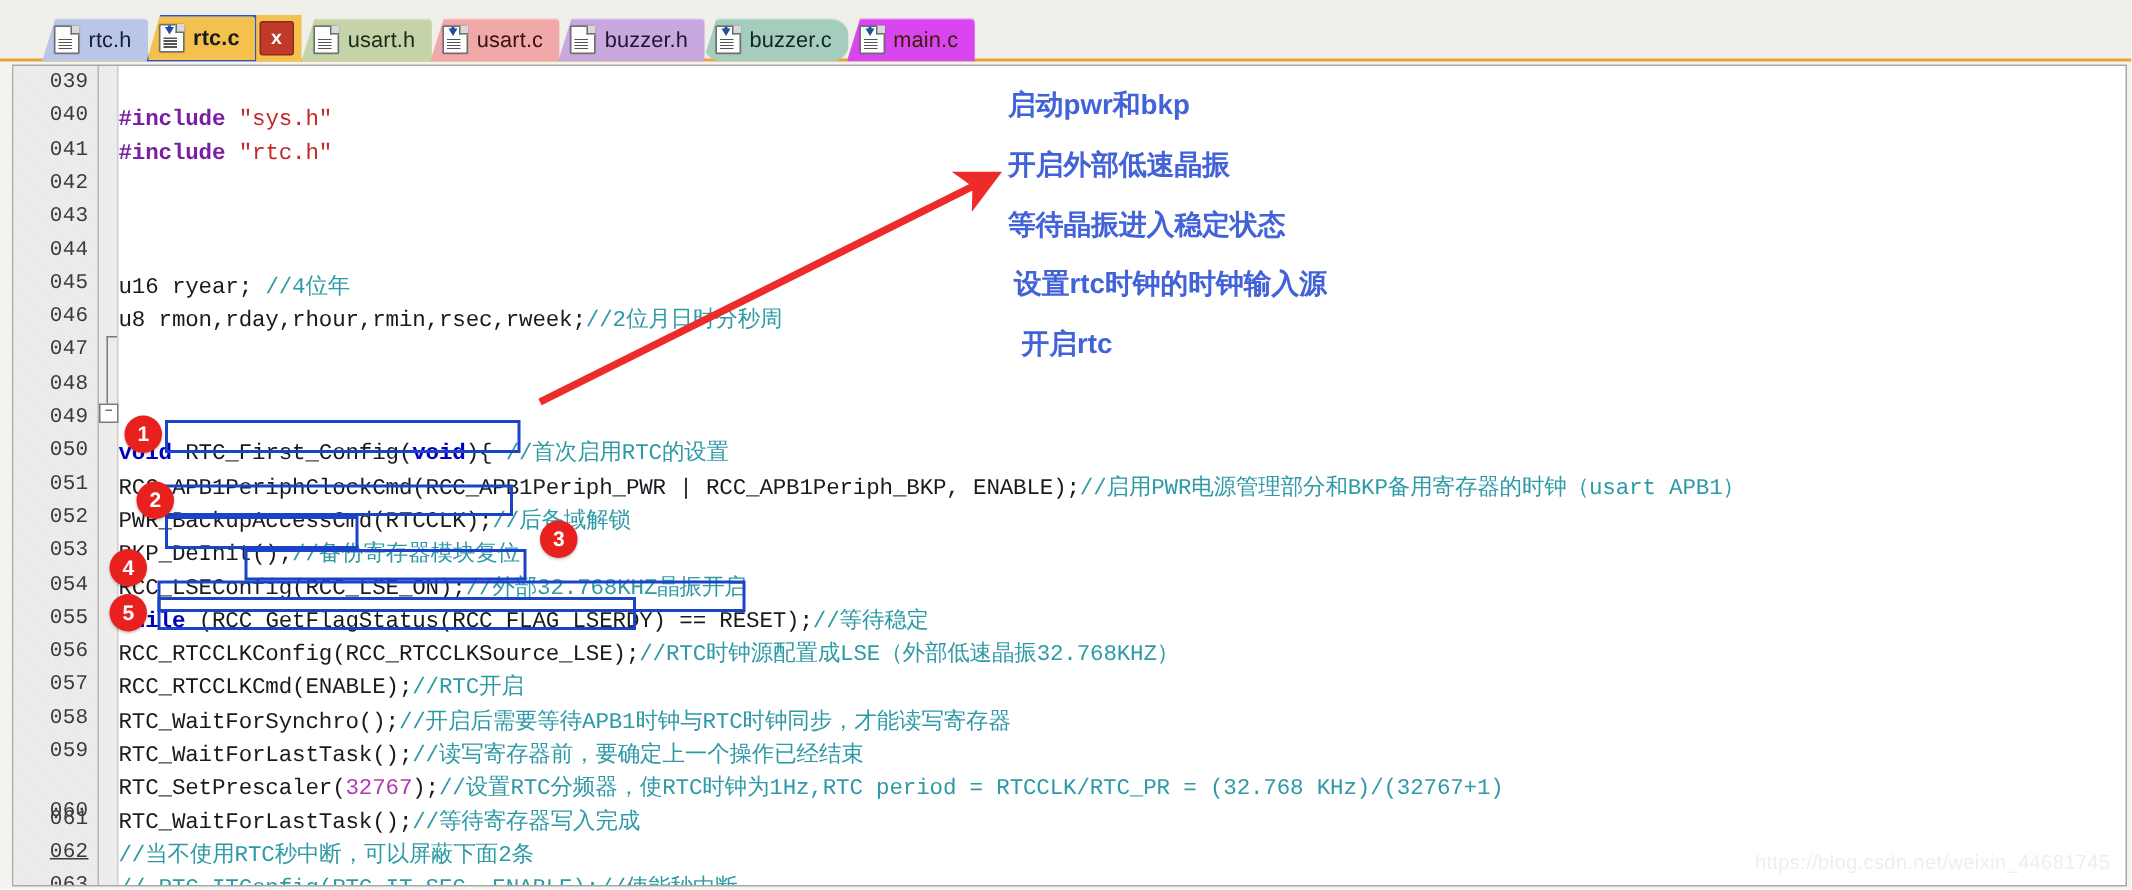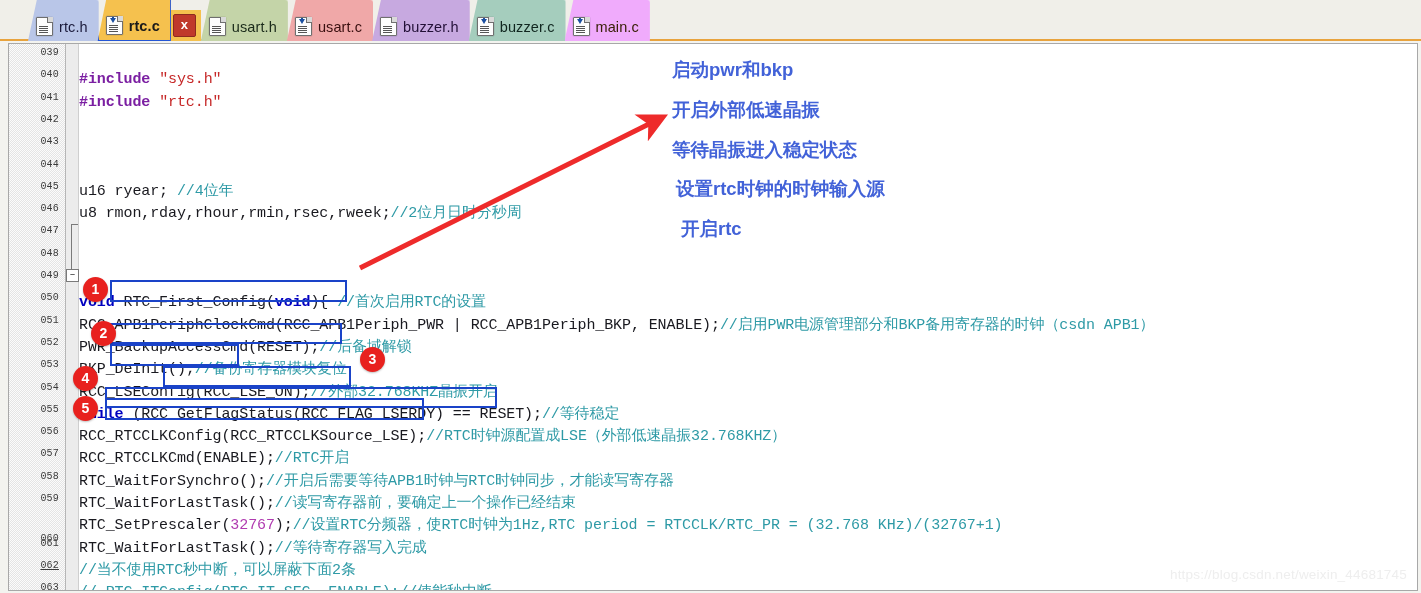--- a/index.html
+++ b/index.html
@@ -13,21 +13,21 @@
   
   .tabbar{
     position:absolute;left:0;top:0;width:1421px;height:41px;
     background:#f0efe9;
     border-bottom:2px solid #e8a33d;
     box-sizing:border-box;
   }
   .tabstrip{position:absolute;left:28px;top:8px;height:33px;display:flex;align-items:flex-end;}
   .tab{
     position:relative;height:29px;display:flex;align-items:center;
-    padding:13px 11px 0 8px;margin-right:-1px;
+    padding:0 11px 0 8px;margin-right:-1px;
     border-top-left-radius:3px;border-top-right-radius:3px;
     font-size:14.5px;color:#303030;white-space:nowrap;
     box-shadow:inset 0 1px 0 rgba(255,255,255,.55);
     clip-path:polygon(9px 0, 100% 0, 100% 100%, 0 100%);
   }
   .tab .tlabel{margin-left:6px;letter-spacing:.1px;}
   .tab.active{height:31px;font-weight:bold;}
   .tab.focus-ring{outline:3px solid #2456d6;outline-offset:-1px;z-index:5;}
   .fileicon{
     position:relative;width:15px;height:17px;background:#fdfdfd;
@@ -69,21 +69,21 @@
     background-size:2px 2px;
     border-right:1px solid #b6b6b6;
   }
   .foldcol{position:absolute;left:57px;top:0;bottom:0;width:12px;background:#ececec;border-right:1px solid #cfcfcf;}
   .codearea{position:absolute;left:70px;top:0;right:0;bottom:0;overflow:hidden;}
 
   .row{height:22.3px;line-height:22.3px;white-space:nowrap;}
   .lnum{
     position:absolute;left:0;width:50px;text-align:right;
     font-family:"Liberation Mono","DejaVu Sans Mono",monospace;
-    font-size:10px;color:#3b3b3b;letter-spacing:.2px;
+    font-size:14px;color:#3b3b3b;letter-spacing:.2px;
   }
   .code{
     font-family:"Liberation Mono","DejaVu Sans Mono",monospace;
     font-size:15px;color:#1f6f78;letter-spacing:-.1px;
   }
   .kw{color:#0000c0;font-weight:bold;}
   .pp{color:#7b1fa2;font-weight:bold;}
   .str{color:#c62828;}
   .cmt{color:#2e9aa6;}
   .num{color:#b03bb0;}
@@ -158,30 +158,30 @@
           </span>
           <span class="tlabel">usart.c</span>
         </div>
         <div class="tab" style="background: rgb(199, 169, 224); color: rgb(35, 16, 55); justify-content: flex-end;">
           <span class="fileicon">
             <span class="fold"></span>
             <span class="lines"></span>
           </span>
           <span class="tlabel">buzzer.h</span>
         </div>
-        <div class="tab" style="background: rgb(165, 205, 189); color: rgb(16, 38, 31);">
+        <div class="tab" style="background: rgb(165, 205, 189); color: rgb(16, 38, 31); border-radius: 12px;">
           <span class="fileicon csrc">
             <span class="fold"></span>
             <span class="lines"></span>
             <span class="arrowstem"></span>
             <span class="arrow"></span>
           </span>
           <span class="tlabel">buzzer.c</span>
         </div>
-        <div class="tab" style="background: #f0abfc; color: rgb(58, 32, 8);">
+        <div class="tab" style="background: #d946ef; color: rgb(58, 32, 8);">
           <span class="fileicon csrc">
             <span class="fold"></span>
             <span class="lines"></span>
             <span class="arrowstem"></span>
             <span class="arrow"></span>
           </span>
           <span class="tlabel">main.c</span>
         </div>
       </div>
   </div>
@@ -223,22 +223,22 @@
         <div class="row code" style="position: absolute; left: 0px; top: 25.3px;"><span class="pp">#include </span><span class="str">"sys.h"</span></div>
         <div class="row code" style="position: absolute; left: 0px; top: 47.6px;"><span class="pp">#include </span><span class="str">"rtc.h"</span></div>
         <div class="row code" style="position: absolute; left: 0px; top: 69.9px;"></div>
         <div class="row code" style="position: absolute; left: 0px; top: 92.2px;"></div>
         <div class="row code" style="position: absolute; left: 0px; top: 136.8px;"><span class="plain">u16 ryear; </span><span class="cmt">//4位年</span></div>
         <div class="row code" style="position: absolute; left: 0px; top: 159.1px;"><span class="plain">u8  rmon,rday,rhour,rmin,rsec,rweek;</span><span class="cmt">//2位月日时分秒周</span></div>
         <div class="row code" style="position: absolute; left: 0px; top: 181.4px;"></div>
         <div class="row code" style="position: absolute; left: 0px; top: 203.7px;"></div>
         <div class="row code" style="position: absolute; left: 0px; top: 226px;"></div>
         <div class="row code" style="position: absolute; left: 0px; top: 248.3px;"><span class="kw">void</span><span class="plain"> RTC_First_Config(</span><span class="kw">void</span><span class="plain">){ </span><span class="cmt">//首次启用RTC的设置</span></div>
-        <div class="row code" style="position: absolute; left: 0px; top: 270.6px;"><span class="plain">    RCC_APB1PeriphClockCmd(RCC_APB1Periph_PWR | RCC_APB1Periph_BKP, ENABLE);</span><span class="cmt">//启用PWR电源管理部分和BKP备用寄存器的时钟（csdn APB1）</span></div>
-        <div class="row code" style="position: absolute; left: 0px; top: 292.9px;"><span class="plain">    PWR_BackupAccessCmd(RESET);</span><span class="cmt">//后备域解锁</span></div>
+        <div class="row code" style="position: absolute; left: 0px; top: 270.6px;"><span class="plain">    RCC_APB1PeriphClockCmd(RCC_APB1Periph_PWR | RCC_APB1Periph_BKP, ENABLE);</span><span class="cmt">//启用PWR电源管理部分和BKP备用寄存器的时钟（usart APB1）</span></div>
+        <div class="row code" style="position: absolute; left: 0px; top: 292.9px;"><span class="plain">    PWR_BackupAccessCmd(RTCCLK);</span><span class="cmt">//后备域解锁</span></div>
         <div class="row code" style="position: absolute; left: 0px; top: 315.2px;"><span class="plain">    BKP_DeInit();</span><span class="cmt">//备份寄存器模块复位</span></div>
         <div class="row code" style="position: absolute; left: 0px; top: 337.5px;"><span class="plain">    RCC_LSEConfig(RCC_LSE_ON);</span><span class="cmt">//外部32.768KHZ晶振开启</span></div>
         <div class="row code" style="position: absolute; left: 0px; top: 359.8px;"><span class="kw">    while</span><span class="plain"> (RCC_GetFlagStatus(RCC_FLAG_LSERDY) == RESET);</span><span class="cmt">//等待稳定</span></div>
         <div class="row code" style="position: absolute; left: 0px; top: 382.1px;"><span class="plain">    RCC_RTCCLKConfig(RCC_RTCCLKSource_LSE);</span><span class="cmt">//RTC时钟源配置成LSE（外部低速晶振32.768KHZ）</span></div>
         <div class="row code" style="position: absolute; left: 0px; top: 404.4px;"><span class="plain">    RCC_RTCCLKCmd(ENABLE);</span><span class="cmt">//RTC开启</span></div>
         <div class="row code" style="position: absolute; left: 0px; top: 426.7px;"><span class="plain">    RTC_WaitForSynchro();</span><span class="cmt">//开启后需要等待APB1时钟与RTC时钟同步，才能读写寄存器</span></div>
         <div class="row code" style="position: absolute; left: 0px; top: 449px;"><span class="plain">    RTC_WaitForLastTask();</span><span class="cmt">//读写寄存器前，要确定上一个操作已经结束</span></div>
         <div class="row code" style="position: absolute; left: 0px; top: 471.3px;"><span class="plain">    RTC_SetPrescaler(</span><span class="num">32767</span><span class="plain">);</span><span class="cmt">//设置RTC分频器，使RTC时钟为1Hz,RTC period = RTCCLK/RTC_PR = (32.768 KHz)/(32767+1)</span></div>
         <div class="row code" style="position: absolute; left: 0px; top: 493.6px;"><span class="plain">    RTC_WaitForLastTask();</span><span class="cmt">//等待寄存器写入完成</span></div>
         <div class="row code" style="position: absolute; left: 0px; top: 515.9px;"><span class="cmt">    //当不使用RTC秒中断，可以屏蔽下面2条</span></div>

